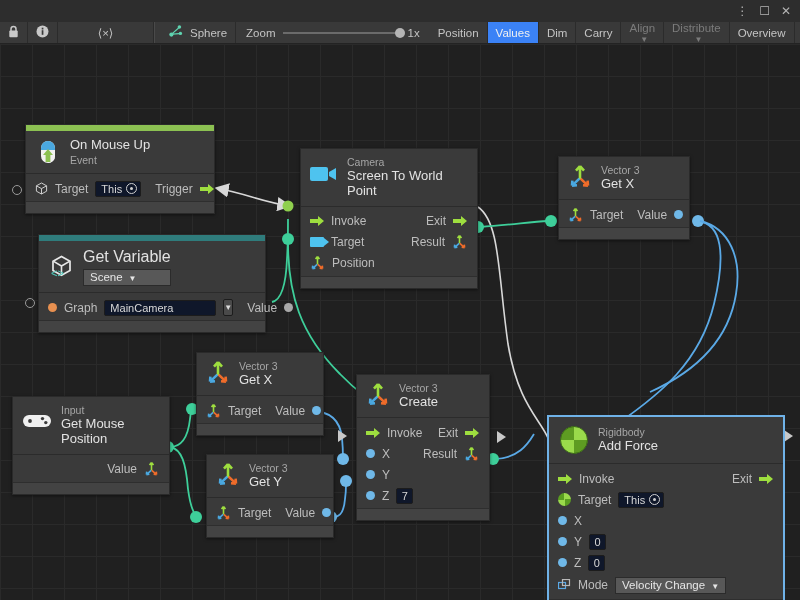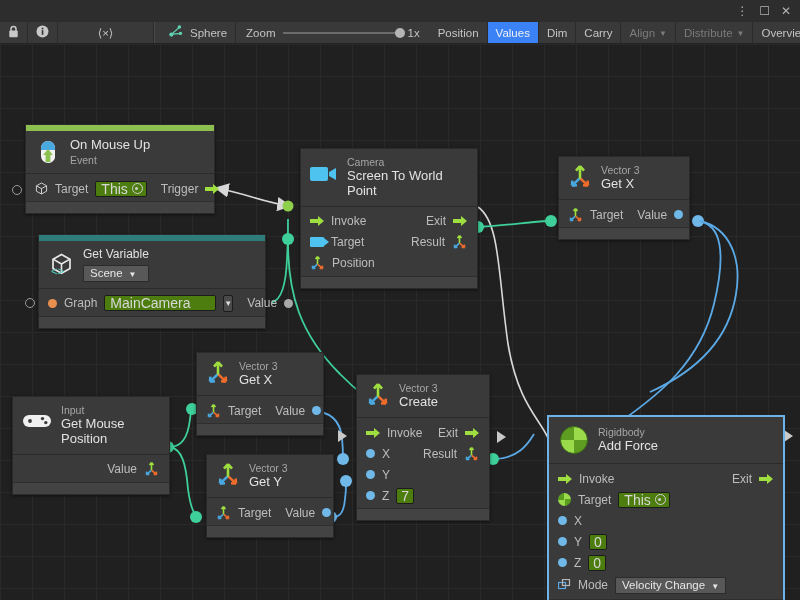--- a/index.html
+++ b/index.html
@@ -37,21 +37,21 @@
     background:#393939; border-bottom:1px solid #232323;
     display:flex; align-items:stretch; font-size:11.5px;
   }
   .tb {
     display:flex; align-items:center; justify-content:center;
     padding:0 8px; color:#c4c4c4; border-right:1px solid #2b2b2b;
     white-space:nowrap;
   }
   .tb.sep-l { border-left:1px solid #4a4a4a; }
   .tb.on { background:#3b82f6; color:#f0f0f0; }
-  .tb.dis { color:#7b7b7b; }
+  .tb.dis { color:#7b7b7b;flex-direction:column; }
   .tb.flat { border-right:none; }
   .tb .caret { margin-left:4px; font-size:8px; position:relative; top:1px; }
   .zoomwrap { display:flex; align-items:center; gap:7px; padding:0 10px; }
   .slider { width:118px; height:2px; background:#6b6b6b; position:relative; }
   .slider .knob {
     position:absolute; right:-4px; top:-4px; width:10px; height:10px;
     border-radius:50%; background:#b4b4b4;
   }
 
   
@@ -77,21 +77,21 @@
   .accent { height:6px; width:100%; }
   .nhead {
     display:flex; align-items:center; gap:9px;
     padding:7px 10px 7px 9px; background:#3a3a3a;
     border-bottom:1px solid #2b2b2b;
   }
   .nicon { width:26px; height:26px; flex:0 0 26px; position:relative; }
   .ntitles { display:flex; flex-direction:column; gap:1px; line-height:1.15; }
   .nsub { font-size:10.5px; color:#a6a6a6; }
   .nname { font-size:13px; color:#e2e2e2; }
-  .nname.small { font-size:12px; }
+  .nname.small { font-size:16px; }
   .nbody { padding:4px 0 2px 0; background:#3a3a3a; }
   .nfoot { height:12px; background:#434343; border-top:1px solid #2e2e2e; }
 
   .prow {
     display:flex; align-items:center; height:21px;
     padding:0 10px 0 9px; gap:7px; position:relative;
   }
   .prow .lbl { color:#bdbdbd; }
   .prow .spacer { flex:1 1 auto; }
   .prow .rlbl { color:#bdbdbd; }
@@ -105,22 +105,22 @@
   .arrow-r { width:14px; height:12px; flex:0 0 14px; }
   .v3icon { width:15px; height:14px; flex:0 0 15px; }
   .cubeicon { width:13px; height:13px; flex:0 0 13px; }
   .camicon { width:14px; height:10px; flex:0 0 14px; background:#4ec3ef; position:relative; border-radius:1px;}
   .camicon:after{content:"";position:absolute;right:-5px;top:1px;border-left:5px solid #4ec3ef;border-top:4px solid transparent;border-bottom:4px solid transparent;}
   .rbicon { width:13px; height:13px; flex:0 0 13px; border-radius:50%;
     background:conic-gradient(#9ada4b 0 90deg,#5a9e20 90deg 180deg,#9ada4b 180deg 270deg,#5a9e20 270deg 360deg); }
   .modeicon { width:13px; height:12px; flex:0 0 13px; position:relative; }
 
   .field {
-    background:#4d7c0f; border:1px solid #1c1c1c; color:#d8d8d8;
-    height:16px; line-height:14px; padding:0 5px; font-size:14px;
+    background:#0f172a; border:1px solid #1c1c1c; color:#d8d8d8;
+    height:16px; line-height:14px; padding:0 5px; font-size:11px;
     display:inline-flex; align-items:center; border-radius:2px;
   }
   .field.num { min-width:17px; justify-content:center; padding:0 4px; }
   .field.this { gap:4px; padding-right:3px; }
   .field.wide { min-width:112px; }
   .dd {
     background:#585858; border:1px solid #2b2b2b; color:#e6e6e6;
     height:17px; line-height:15px; padding:0 6px; font-size:11.5px;
     display:inline-flex; align-items:center; gap:6px; border-radius:0;
   }

